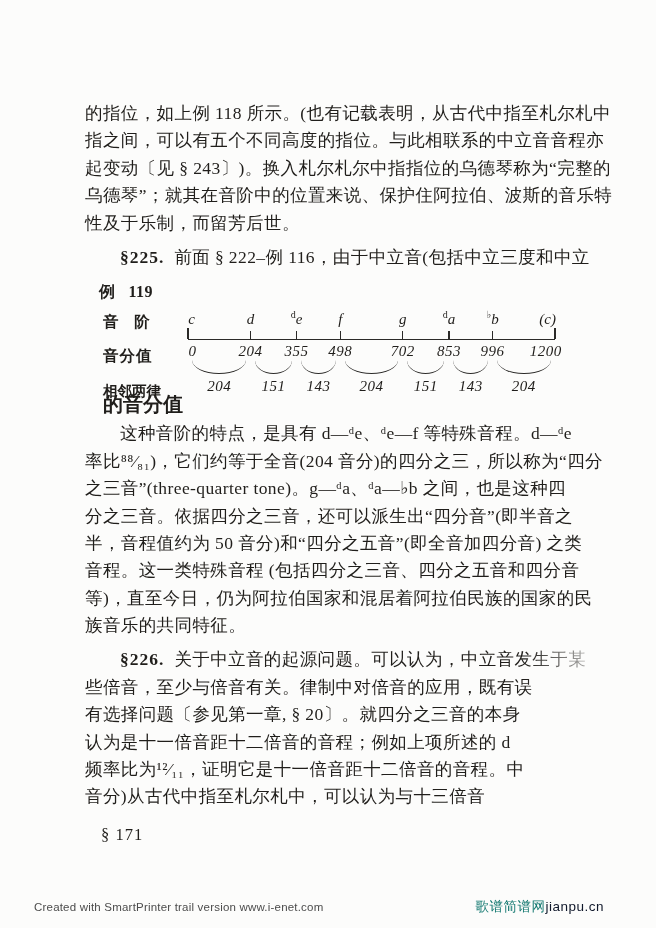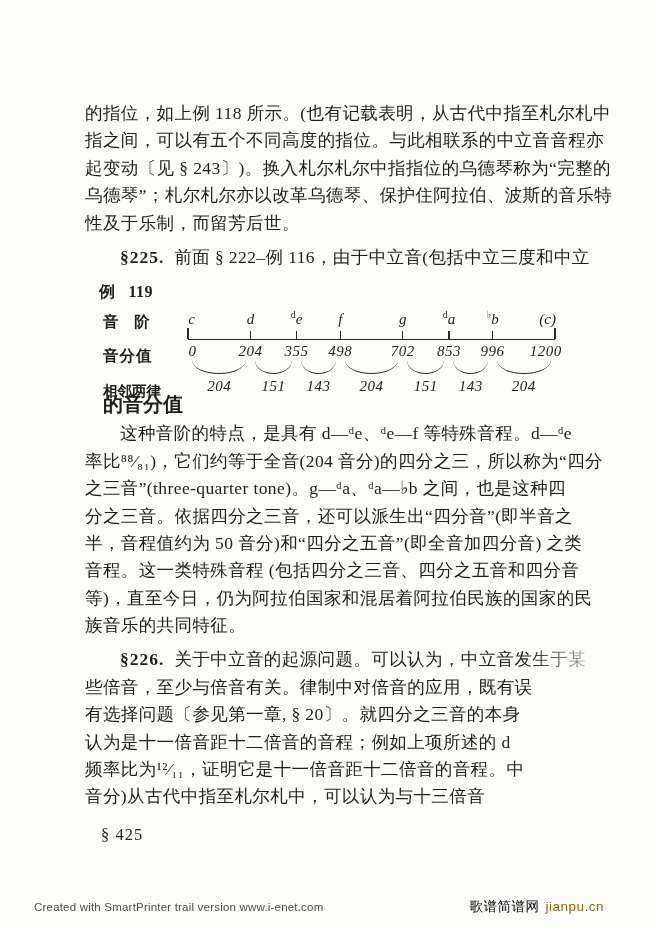--- a/index.html
+++ b/index.html
@@ -78,34 +78,34 @@
   .footer-left{
     position:absolute;left:34px;top:901px;
     font-family:"Liberation Sans","DejaVu Sans",sans-serif;
     font-size:11.5px;color:#4c4c4c;letter-spacing:.2px;
   }
   .footer-right{
     position:absolute;right:28px;top:898px;
     font-family:"Liberation Sans","DejaVu Sans",sans-serif;
     font-size:13.5px;letter-spacing:.5px;
   }
-  .footer-right .gray{color:#000000;}
-  .footer-right .link{color:#a16207;margin-left:6px;}
+  .footer-right .gray{color:#0f766e;}
+  .footer-right .link{color:#0f172a;}
 </style>
 </head>
 <body>
 
 <div class="page">
   <div class="content">
 
     <div class="block">
       <span class="line">的指位，如上例 118 所示。(也有记载表明，从古代中指至札尔札中</span>
       <span class="line">指之间，可以有五个不同高度的指位。与此相联系的中立音音程亦</span>
       <span class="line">起变动〔见 § 243〕)。换入札尔札尔中指指位的乌德琴称为“完整的</span>
-      <span class="line">乌德琴”；札尔札尔亦以改革乌德琴、保护住阿拉伯、波斯的音乐特</span>
+      <span class="line">乌德琴”；就其在音阶中的位置来说、保护住阿拉伯、波斯的音乐特</span>
       <span class="line">性及于乐制，而留芳后世。</span>
     </div>
 
     <div class="block gap-s">
       <span class="line indent"><b class="sec-head">§225.</b><span>前面 § 222–例 116，由于中立音(包括中立三度和中立</span></span>
     </div>
 
     <div class="example-label">例   119</div>
 
     <div class="diagram">
@@ -169,20 +169,20 @@
 
     <div class="block gap-s fade">
       <span class="line indent"><b class="sec-head">§226.</b><span>关于中立音的起源问题。可以认为，中立音发生于某</span></span>
       <span class="line">些倍音，至少与倍音有关。律制中对倍音的应用，既有误</span>
       <span class="line">有选择问题〔参见第一章, § 20〕。就四分之三音的本身</span>
       <span class="line">认为是十一倍音距十二倍音的音程；例如上项所述的 d</span>
       <span class="line">频率比为¹²⁄₁₁，证明它是十一倍音距十二倍音的音程。中</span>
       <span class="line">音分)从古代中指至札尔札中，可以认为与十三倍音</span>
     </div>
 
-    <div class="page-number">§ 425</div>
+    <div class="page-number">§ 171</div>
   </div>
 
   <div class="footer-left">Created with SmartPrinter trail version www.i-enet.com</div>
   <div class="footer-right">
     <span class="gray">歌谱简谱网</span><span class="link">jianpu.cn</span>
   </div>
 </div>
 
 </body></html>

